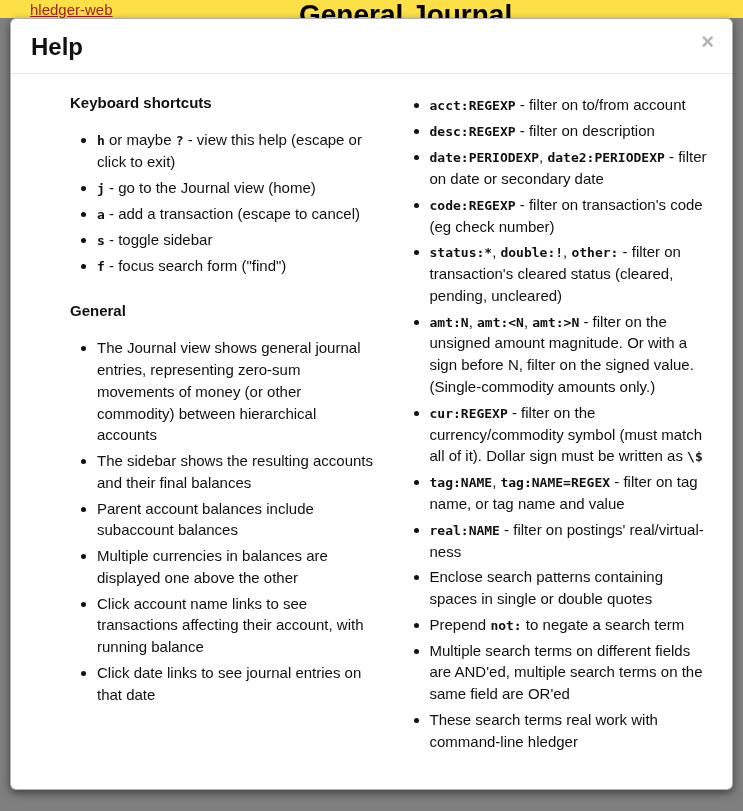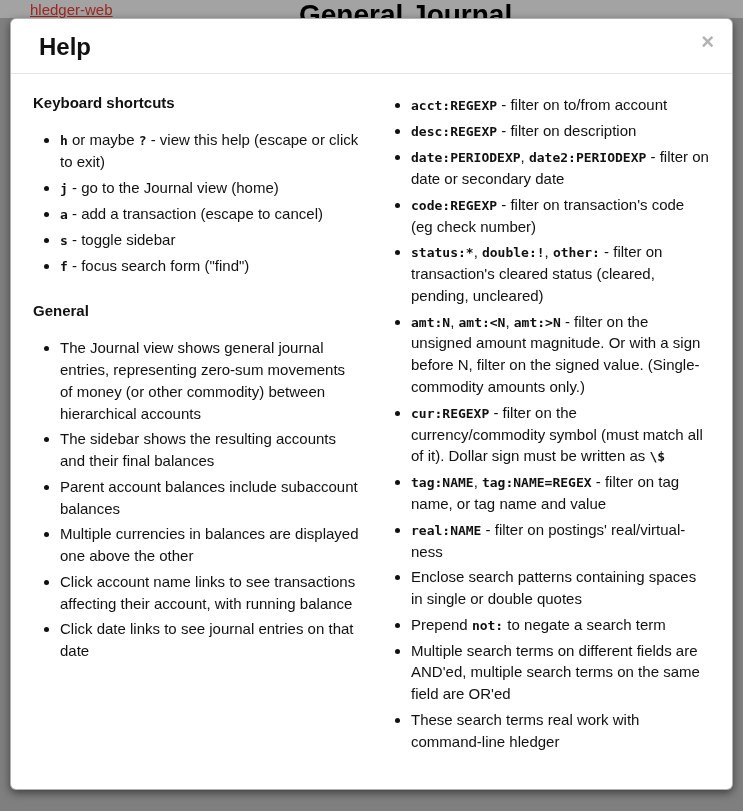--- a/index.html
+++ b/index.html
@@ -8,21 +8,21 @@
       width: 743px; height: 811px;
       position: relative; overflow: hidden;
       background: #ffffff;
       font-family: "Liberation Sans", "DejaVu Sans", sans-serif;
       color: #222;
     }
 
     
     .page-strip {
       position: absolute; top: 0; left: 0; right: 0; height: 18px;
-      background: #a3a3a3; overflow: hidden; z-index: 1;
+      background: #fde047; overflow: hidden; z-index: 1;
     }
     .brand-link {
       position: absolute; left: 30px; top: 1px;
       font-size: 15px; text-decoration: underline; cursor: pointer;
     }
     .page-heading {
       position: absolute; left: 299px; top: 0; margin: 0;
       font-size: 28px; font-weight: bold; color: #000;
       line-height: 1.05; white-space: nowrap;
     }
@@ -35,38 +35,39 @@
     .modal {
       position: absolute; left: 10px; right: 10px; top: 18px; bottom: 21px;
       background: #fff; z-index: 3;
       border: 1px solid rgba(0,0,0,0.3);
       border-radius: 6px;
       box-shadow: 0 3px 9px rgba(0,0,0,0.5);
       overflow: hidden;
     }
     .modal-header {
       position: relative;
-      padding: 15px 20px 13px 28px;
+      padding: 15px 20px 13px 20px;
       border-bottom: 1px solid #e5e5e5;
     }
     .modal-title {
       margin: 0; font-size: 24px; font-weight: bold; color: #111;
       line-height: 1.1;
     }
     .close-button {
       position: absolute; right: 14px; top: 12px;
       background: none; border: none; padding: 0 4px;
       font-size: 22px; line-height: 1; color: #b3b3b3;
       font-weight: bold; cursor: pointer;
       font-family: "Liberation Sans", sans-serif;
     }
 
     .modal-body {
       display: flex; gap: 25px;
       padding: 20px 22px;
+      margin-left: 37px;
     }
     .help-col { flex: 1; min-width: 0; }
 
     .section-heading {
       margin: 26px 0 18px 0;
       font-size: 15px; font-weight: bold; color: #111;
     }
     .section-heading:first-child { margin-top: 0; }
 
     .section-list {

